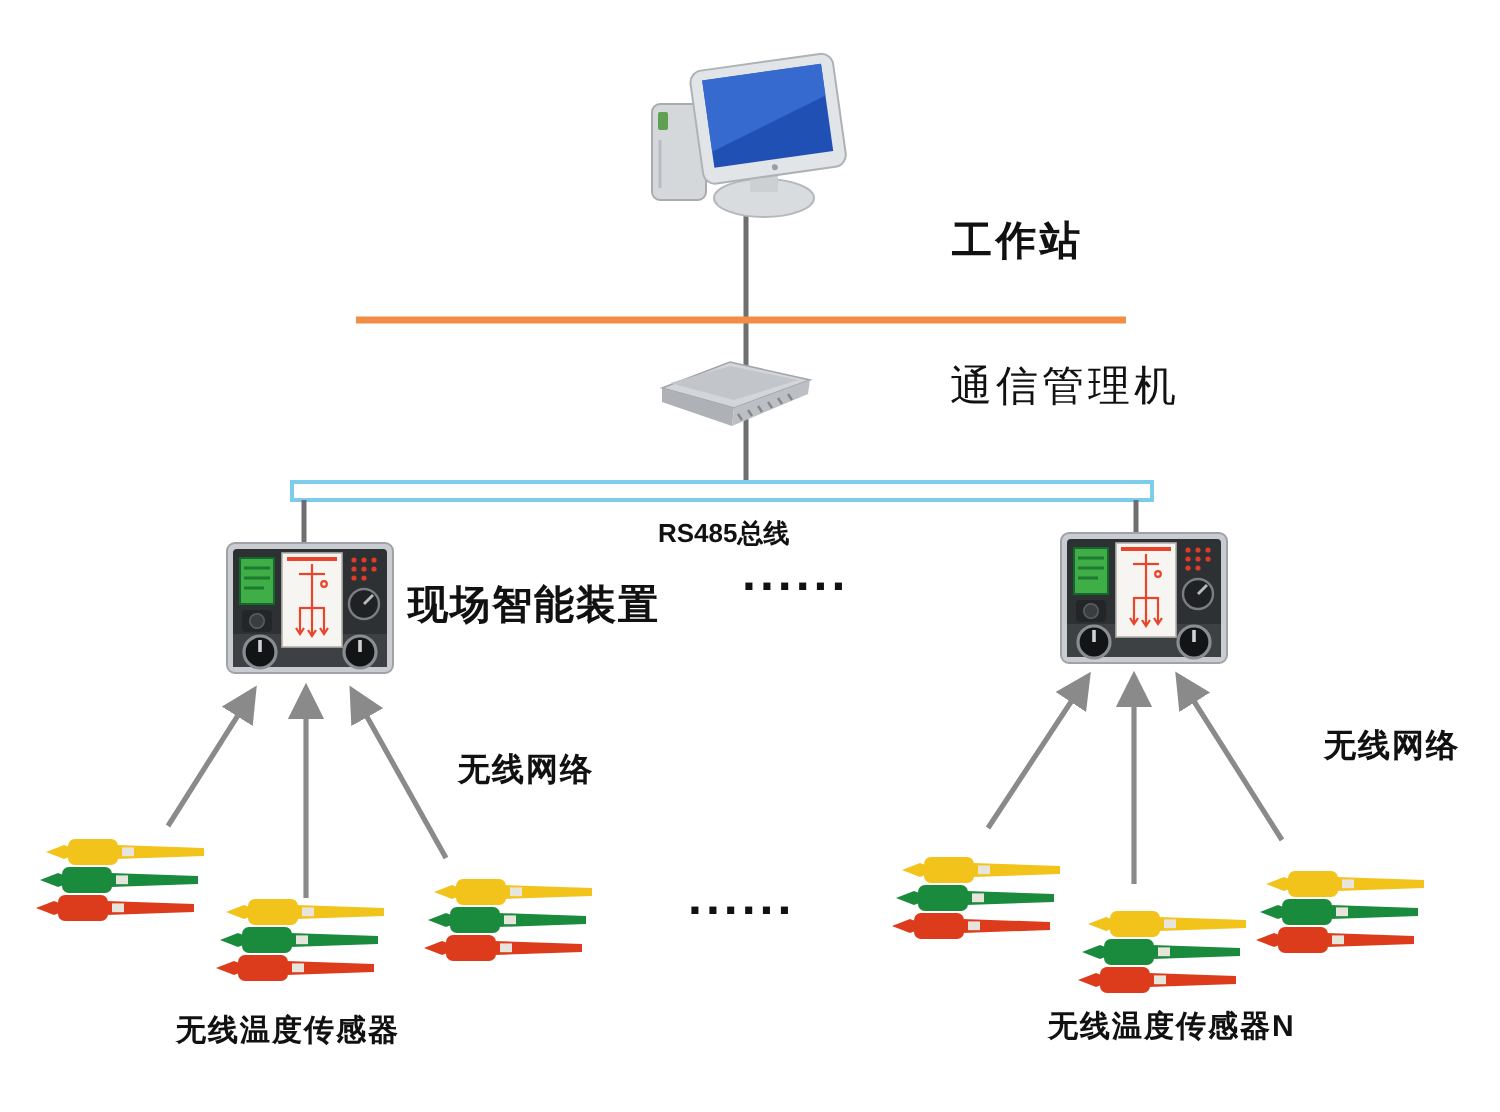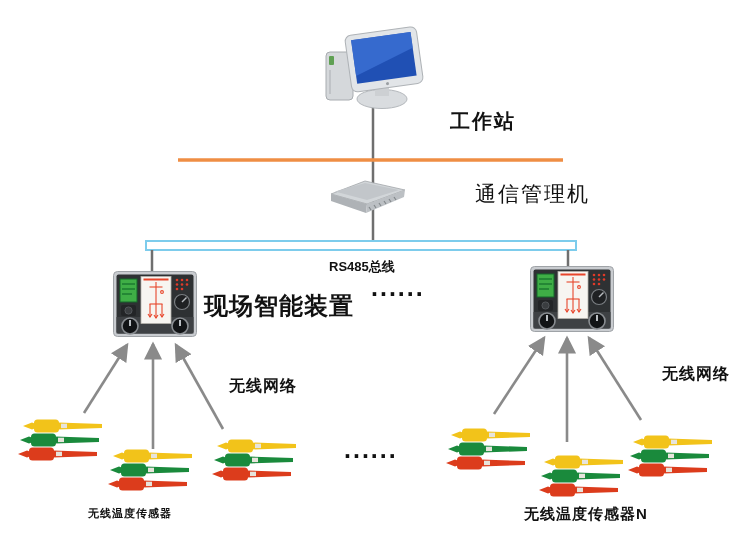--- a/index.html
+++ b/index.html
@@ -12,28 +12,28 @@
   }
   .abs{position:absolute;}
   .wires{position:absolute;left:0;top:0;pointer-events:none;}
   .lbl{
     position:absolute;
     color:var(--text-black,#111);
     font-weight:bold;
     white-space:nowrap;
     line-height:1.15;
   }
-  .lbl-workstation{left:450px;top:110px;font-size:20px;letter-spacing:2px;text-align:center;}
+  .lbl-workstation{left:476px;top:110px;font-size:20px;letter-spacing:2px;text-align:center;}
   .lbl-gateway{left:431px;top:182px;font-size:21px;font-weight:normal;letter-spacing:2px;margin-left:44px;}
   .lbl-bus{left:329px;top:260px;font-size:13px;}
-  .lbl-device-left{left:204px;top:292px;font-size:24px;letter-spacing:1px;}
+  .lbl-device-left{left:204px;top:292px;font-size:20px;letter-spacing:1px;}
   .lbl-device-right{left:611px;top:280px;font-size:18px;letter-spacing:1px;}
   .lbl-wireless-left{left:229px;top:377px;font-size:16px;letter-spacing:1px;}
   .lbl-wireless-right{left:662px;top:365px;font-size:16px;letter-spacing:1px;}
-  .lbl-sensors-left{left:88px;top:507px;font-size:11px;letter-spacing:1px;text-align:center;}
+  .lbl-sensors-left{left:88px;top:507px;font-size:15px;letter-spacing:1px;text-align:center;}
   .lbl-sensors-right{left:524px;top:505px;font-size:15px;letter-spacing:1px;}
   .dots{
     position:absolute;
     font-size:25px;font-weight:900;color:#111;
     letter-spacing:2px;line-height:1;
   }
   .dots-devices{left:371px;top:275px;}
   .dots-sensors{left:344px;top:437px;}
 </style>
 </head>

